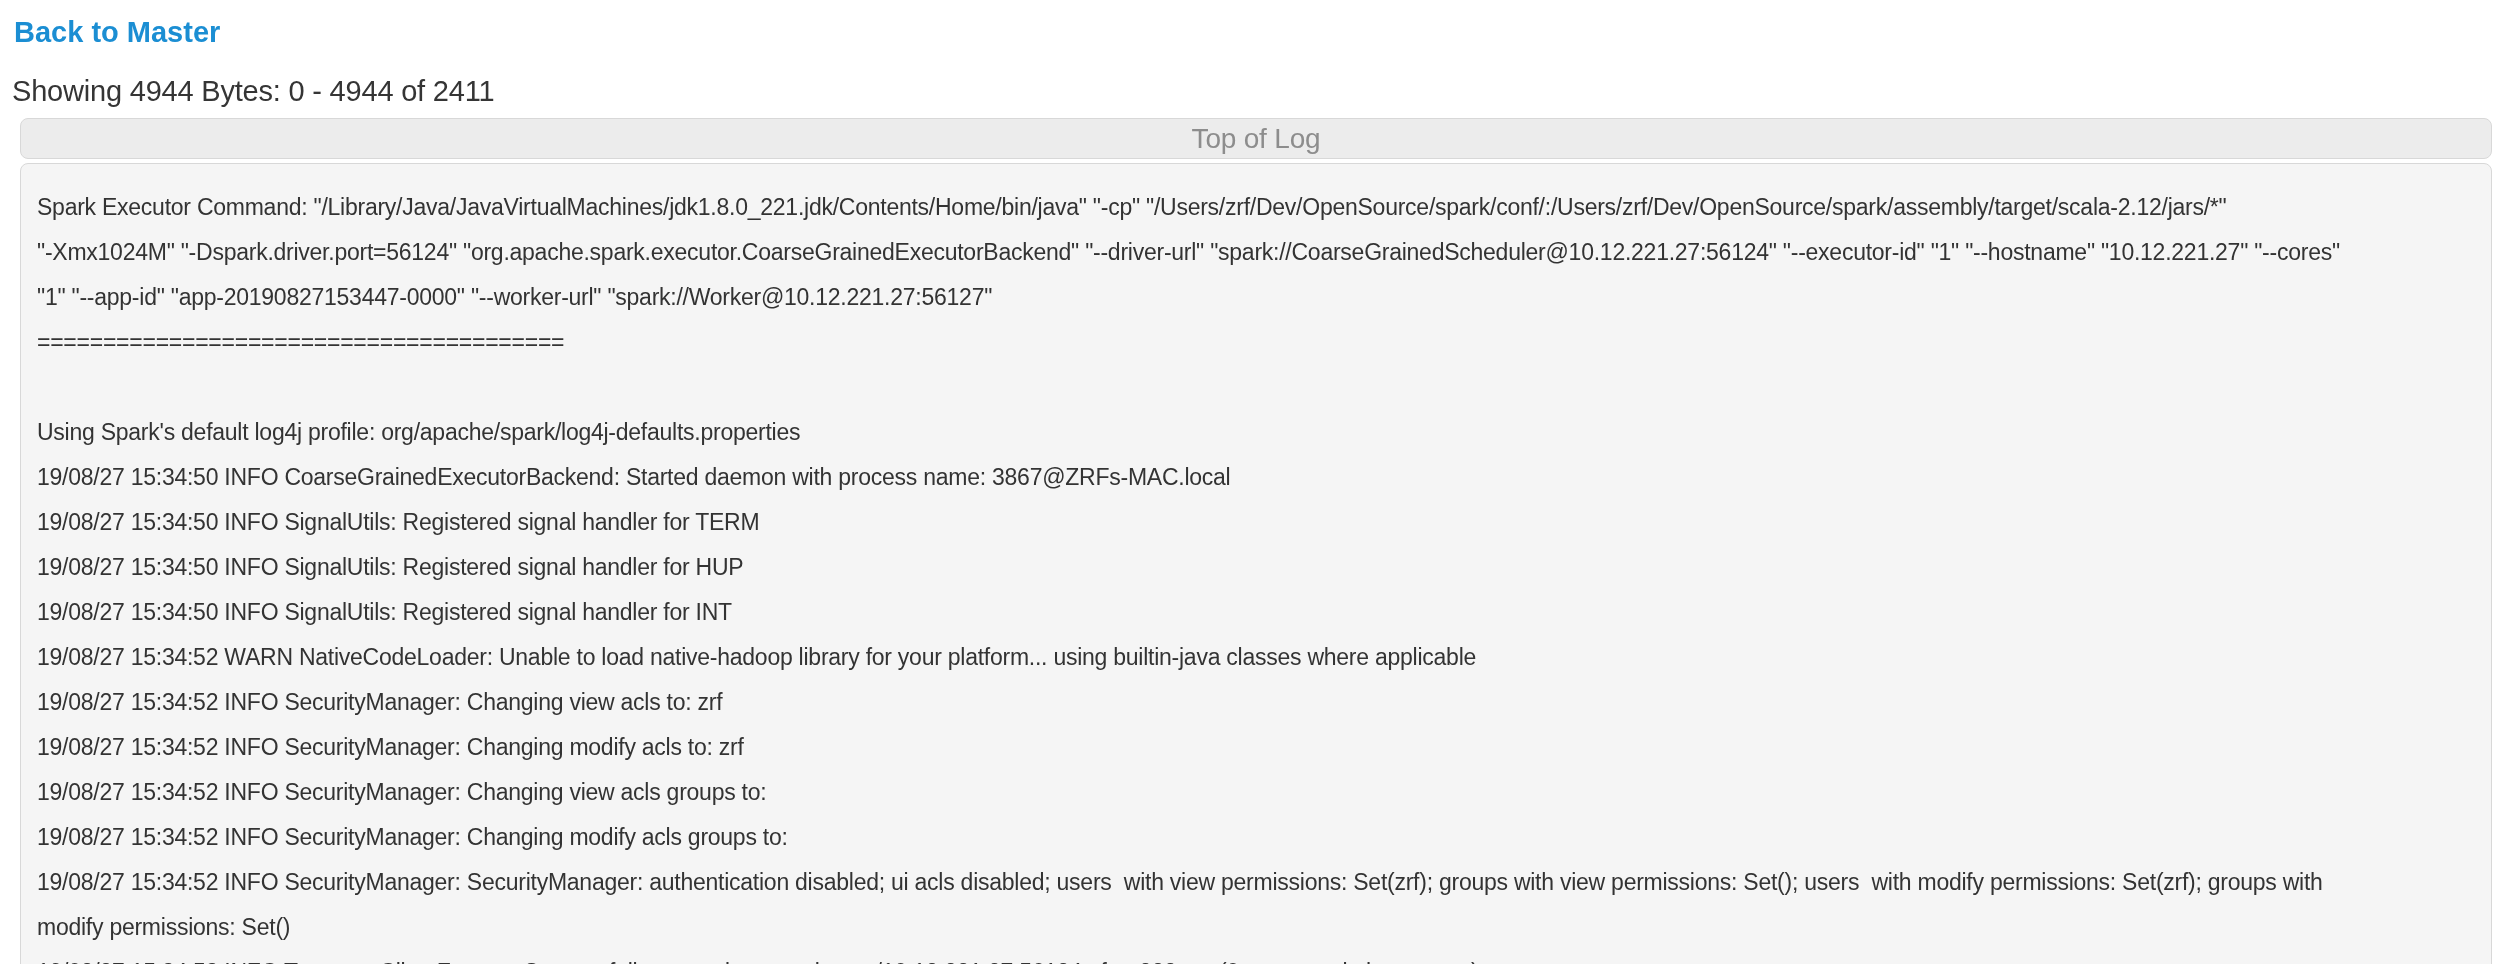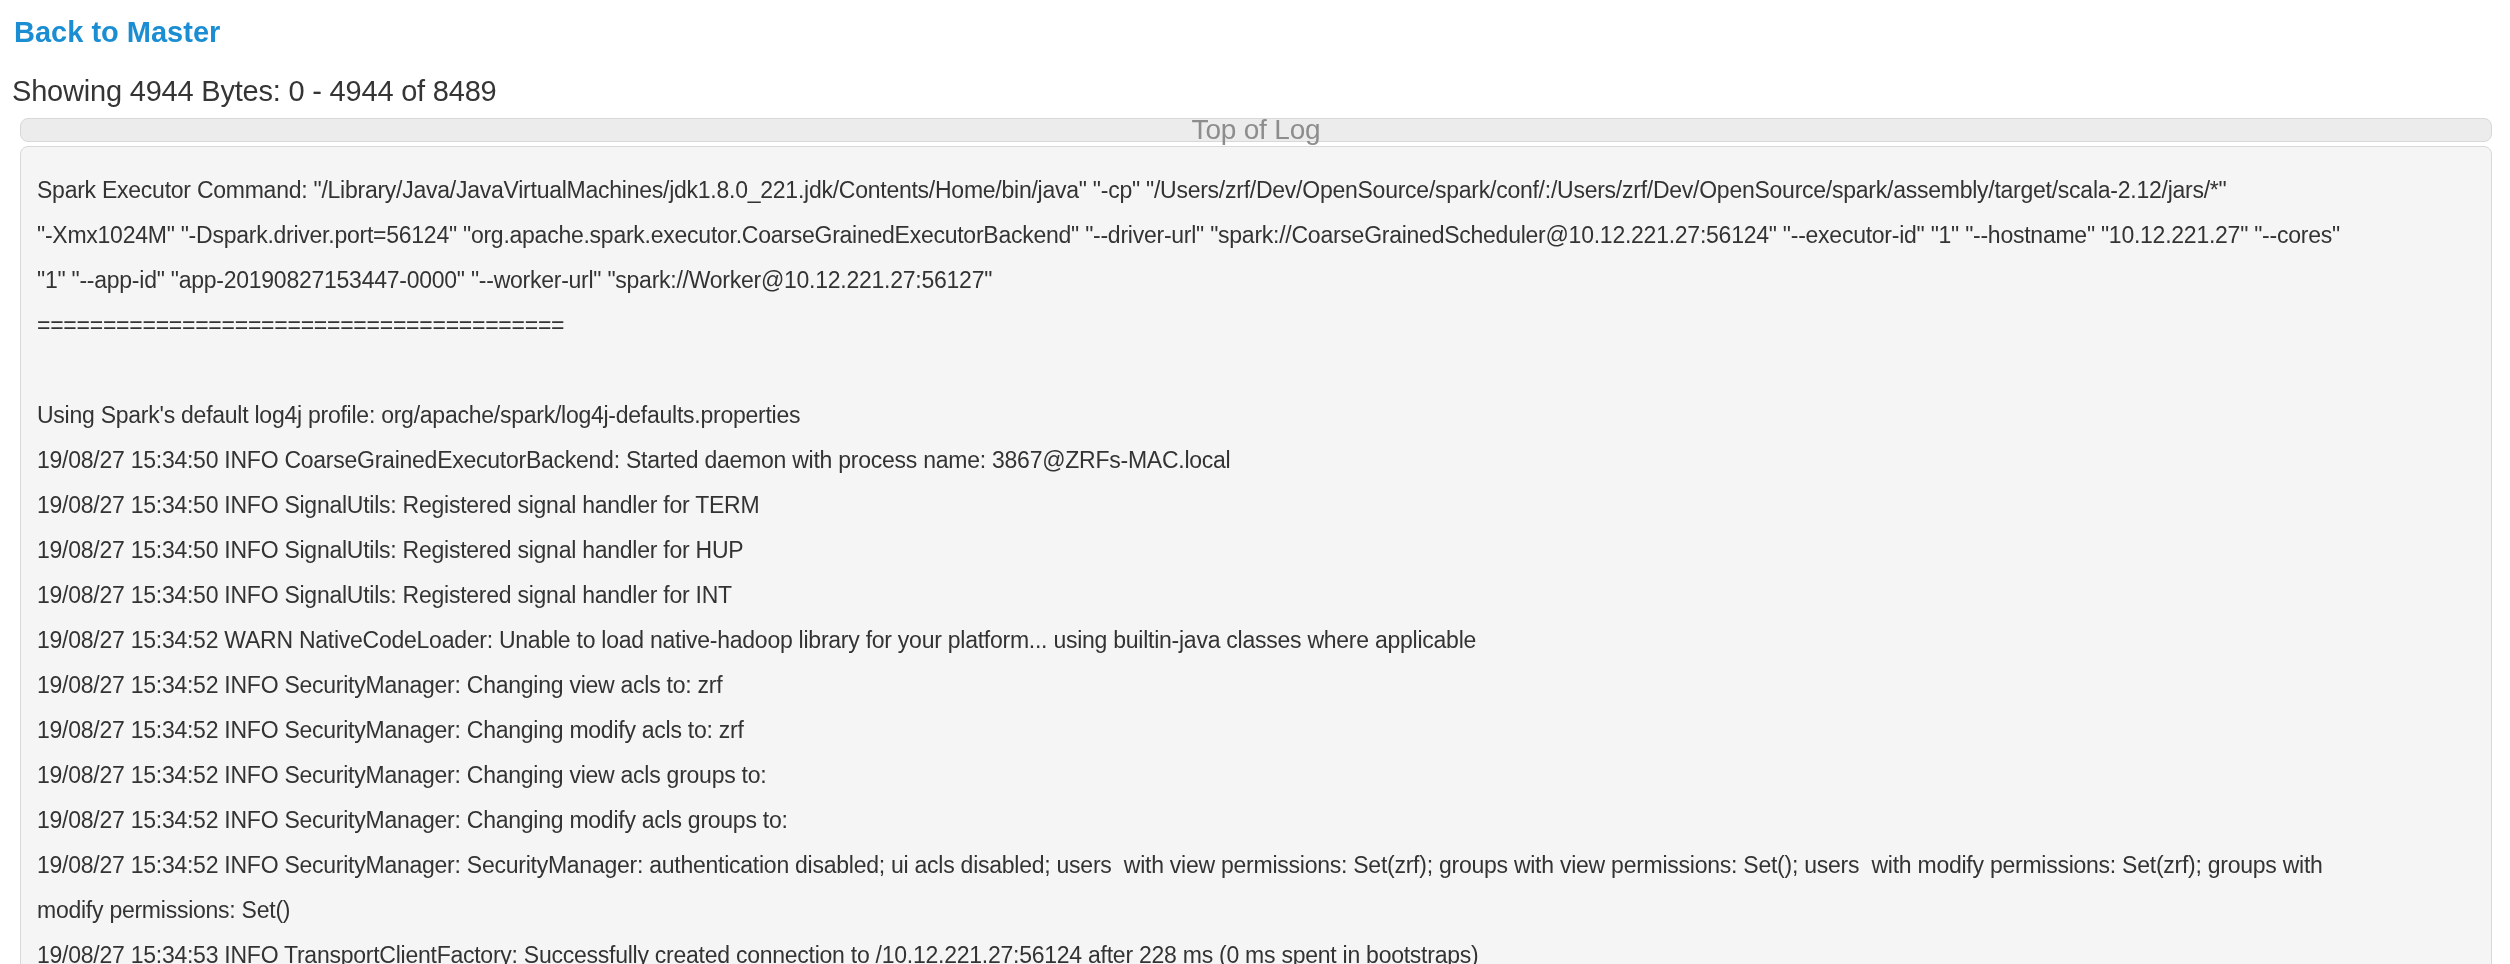--- a/index.html
+++ b/index.html
@@ -26,21 +26,21 @@
   }
   .byte-info {
     margin: 26px 0 0 12px;
     font-size: 29px;
     font-weight: normal;
     color: #353535;
     letter-spacing: -0.2px;
   }
   .log-header-bar {
     margin: 10px 18px 0 20px;
-    height: 24px;
+    height: 41px;
     background: #ececec;
     border: 1px solid #d8d8d8;
     border-radius: 8px;
     display: flex;
     align-items: center;
     justify-content: center;
   }
   .log-header-title {
     font-size: 28px;
     color: #8d8d8d;
@@ -65,21 +65,21 @@
     overflow-wrap: break-word;
   }
 </style>
 </head>
 <body>
 
 <div class="page">
 
   <a class="back-link">Back to Master</a>
 
-  <div class="byte-info">Showing 4944 Bytes: 0 - 4944 of 8489</div>
+  <div class="byte-info">Showing 4944 Bytes: 0 - 4944 of 2411</div>
 
   <div class="log-header-bar">
     <span class="log-header-title">Top of Log</span>
   </div>
 
   <div class="log-panel">
     <div class="log-text">Spark Executor Command: "/Library/Java/JavaVirtualMachines/jdk1.8.0_221.jdk/Contents/Home/bin/java" "-cp" "/Users/zrf/Dev/OpenSource/spark/conf/:/Users/zrf/Dev/OpenSource/spark/assembly/target/scala-2.12/jars/*"
 "-Xmx1024M" "-Dspark.driver.port=56124" "org.apache.spark.executor.CoarseGrainedExecutorBackend" "--driver-url" "spark://CoarseGrainedScheduler@10.12.221.27:56124" "--executor-id" "1" "--hostname" "10.12.221.27" "--cores"
 "1" "--app-id" "app-20190827153447-0000" "--worker-url" "spark://Worker@10.12.221.27:56127"
 ========================================

